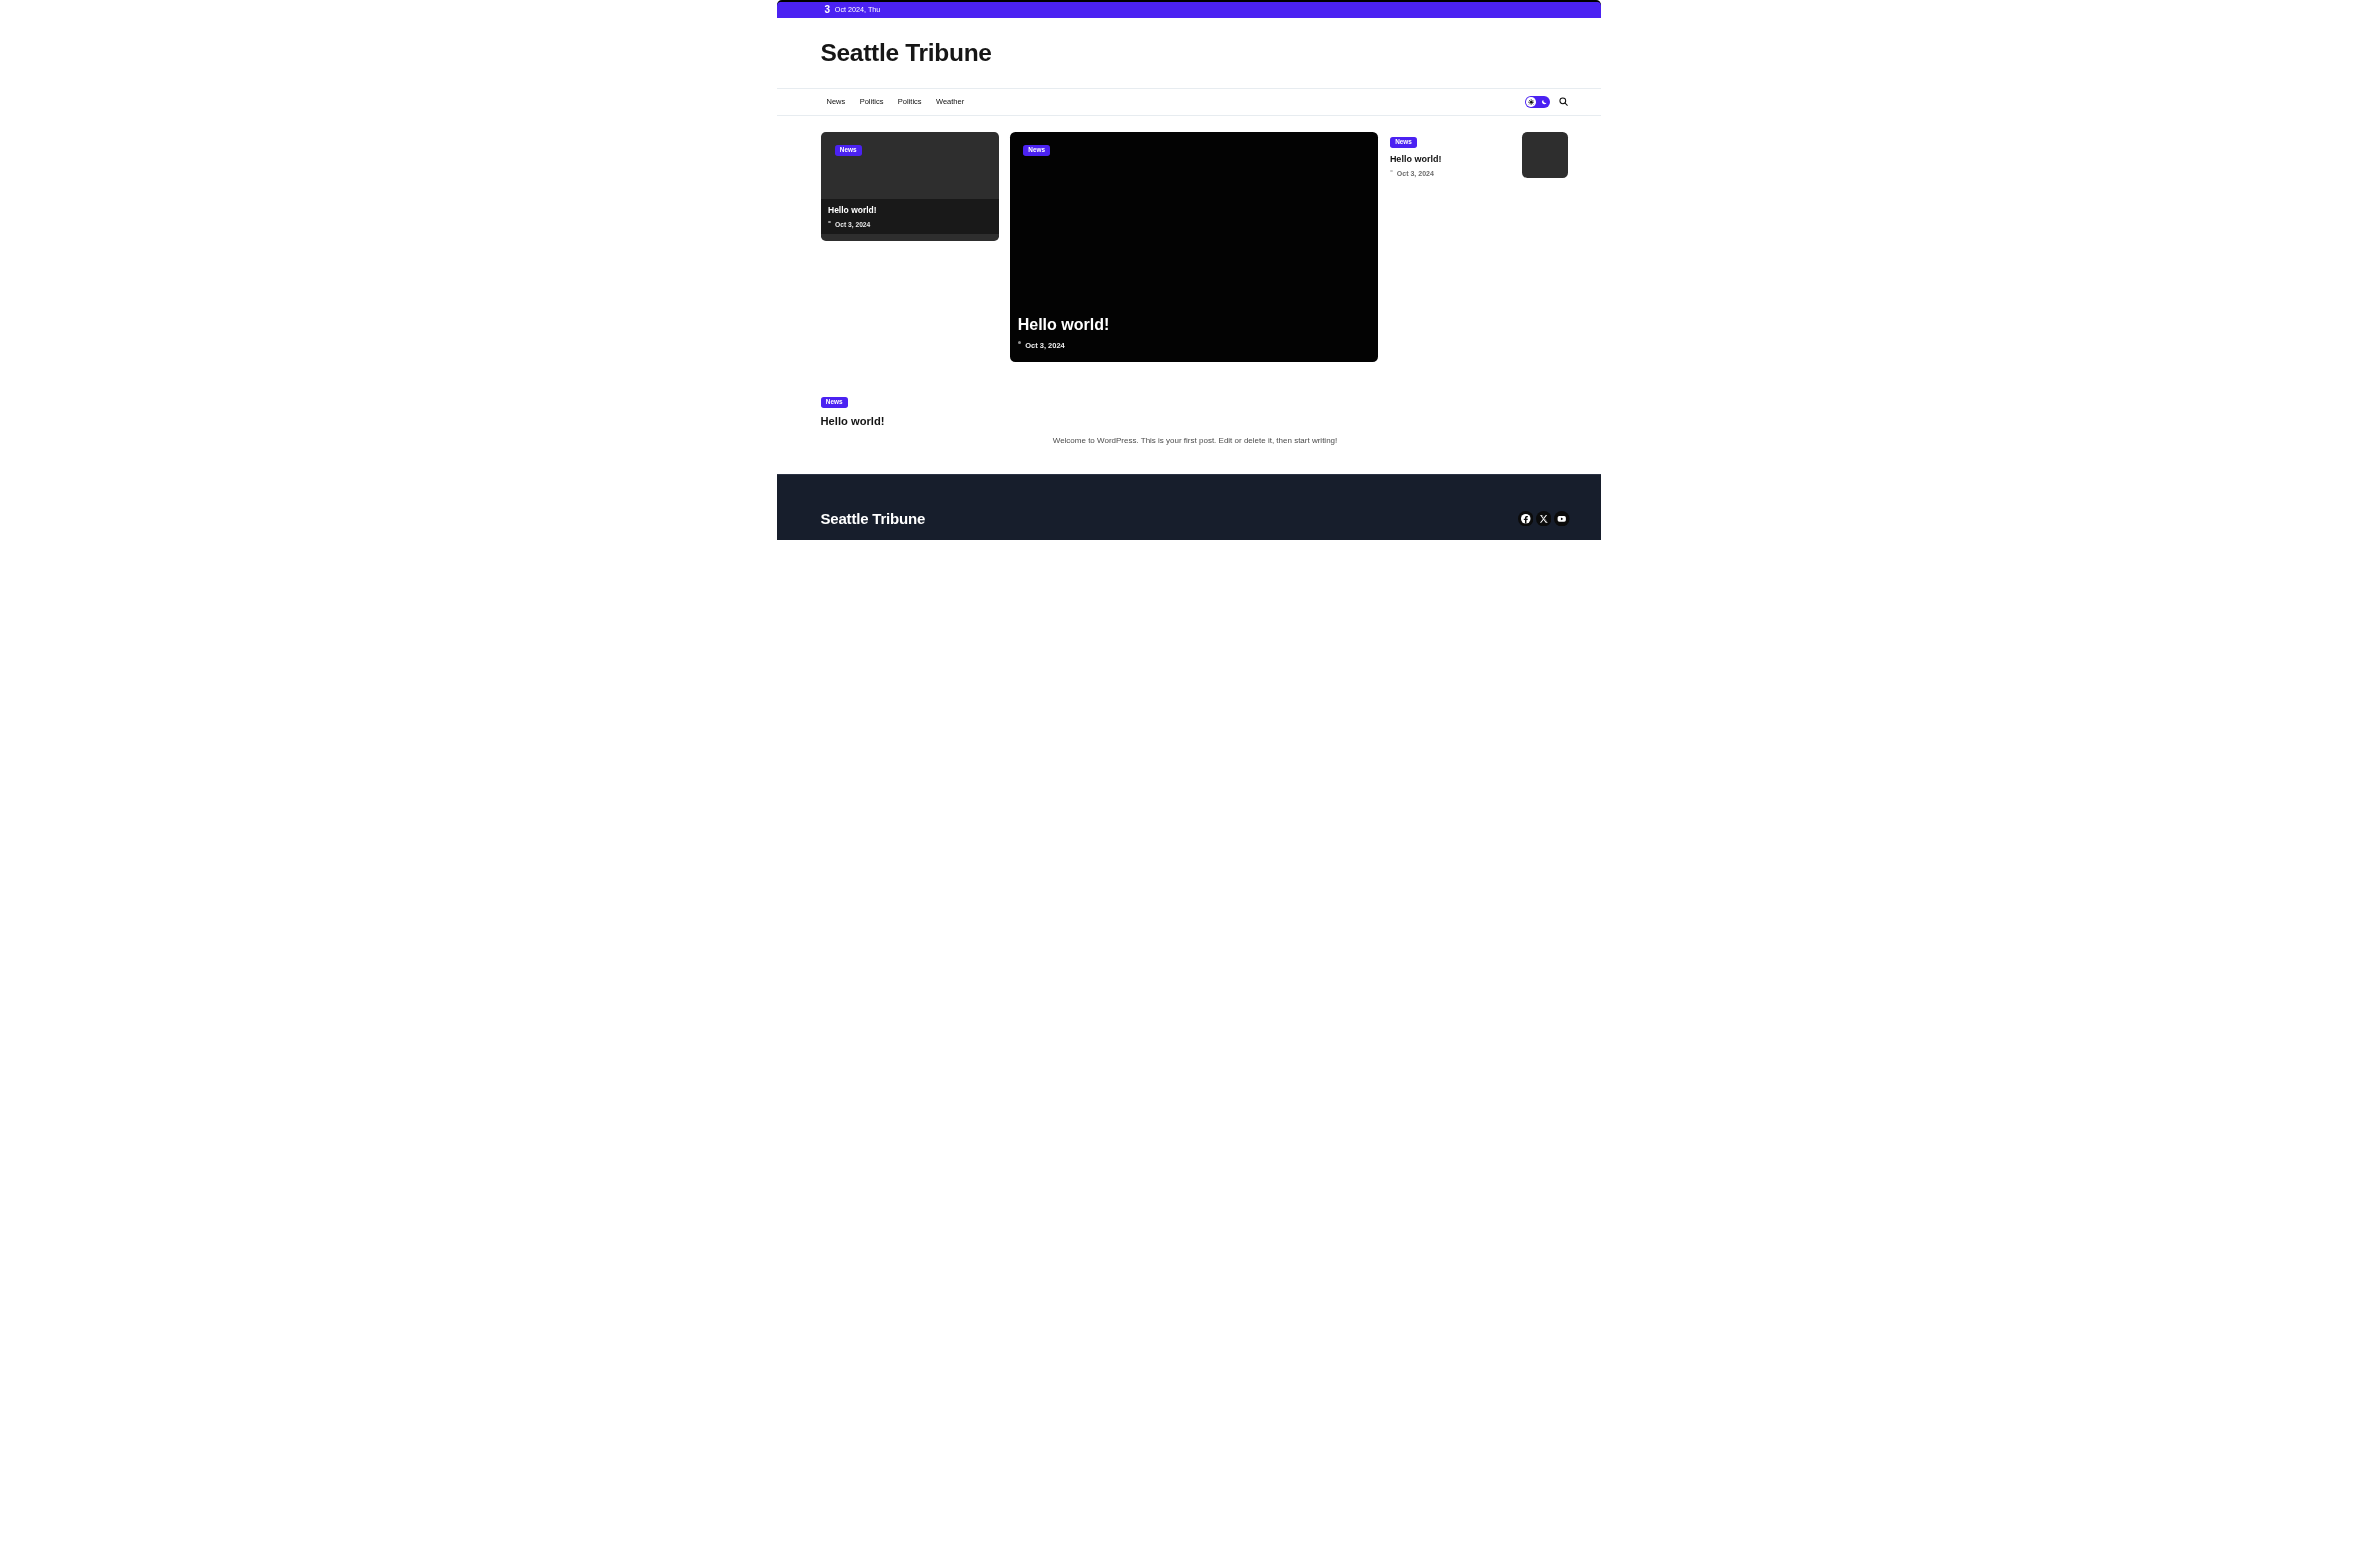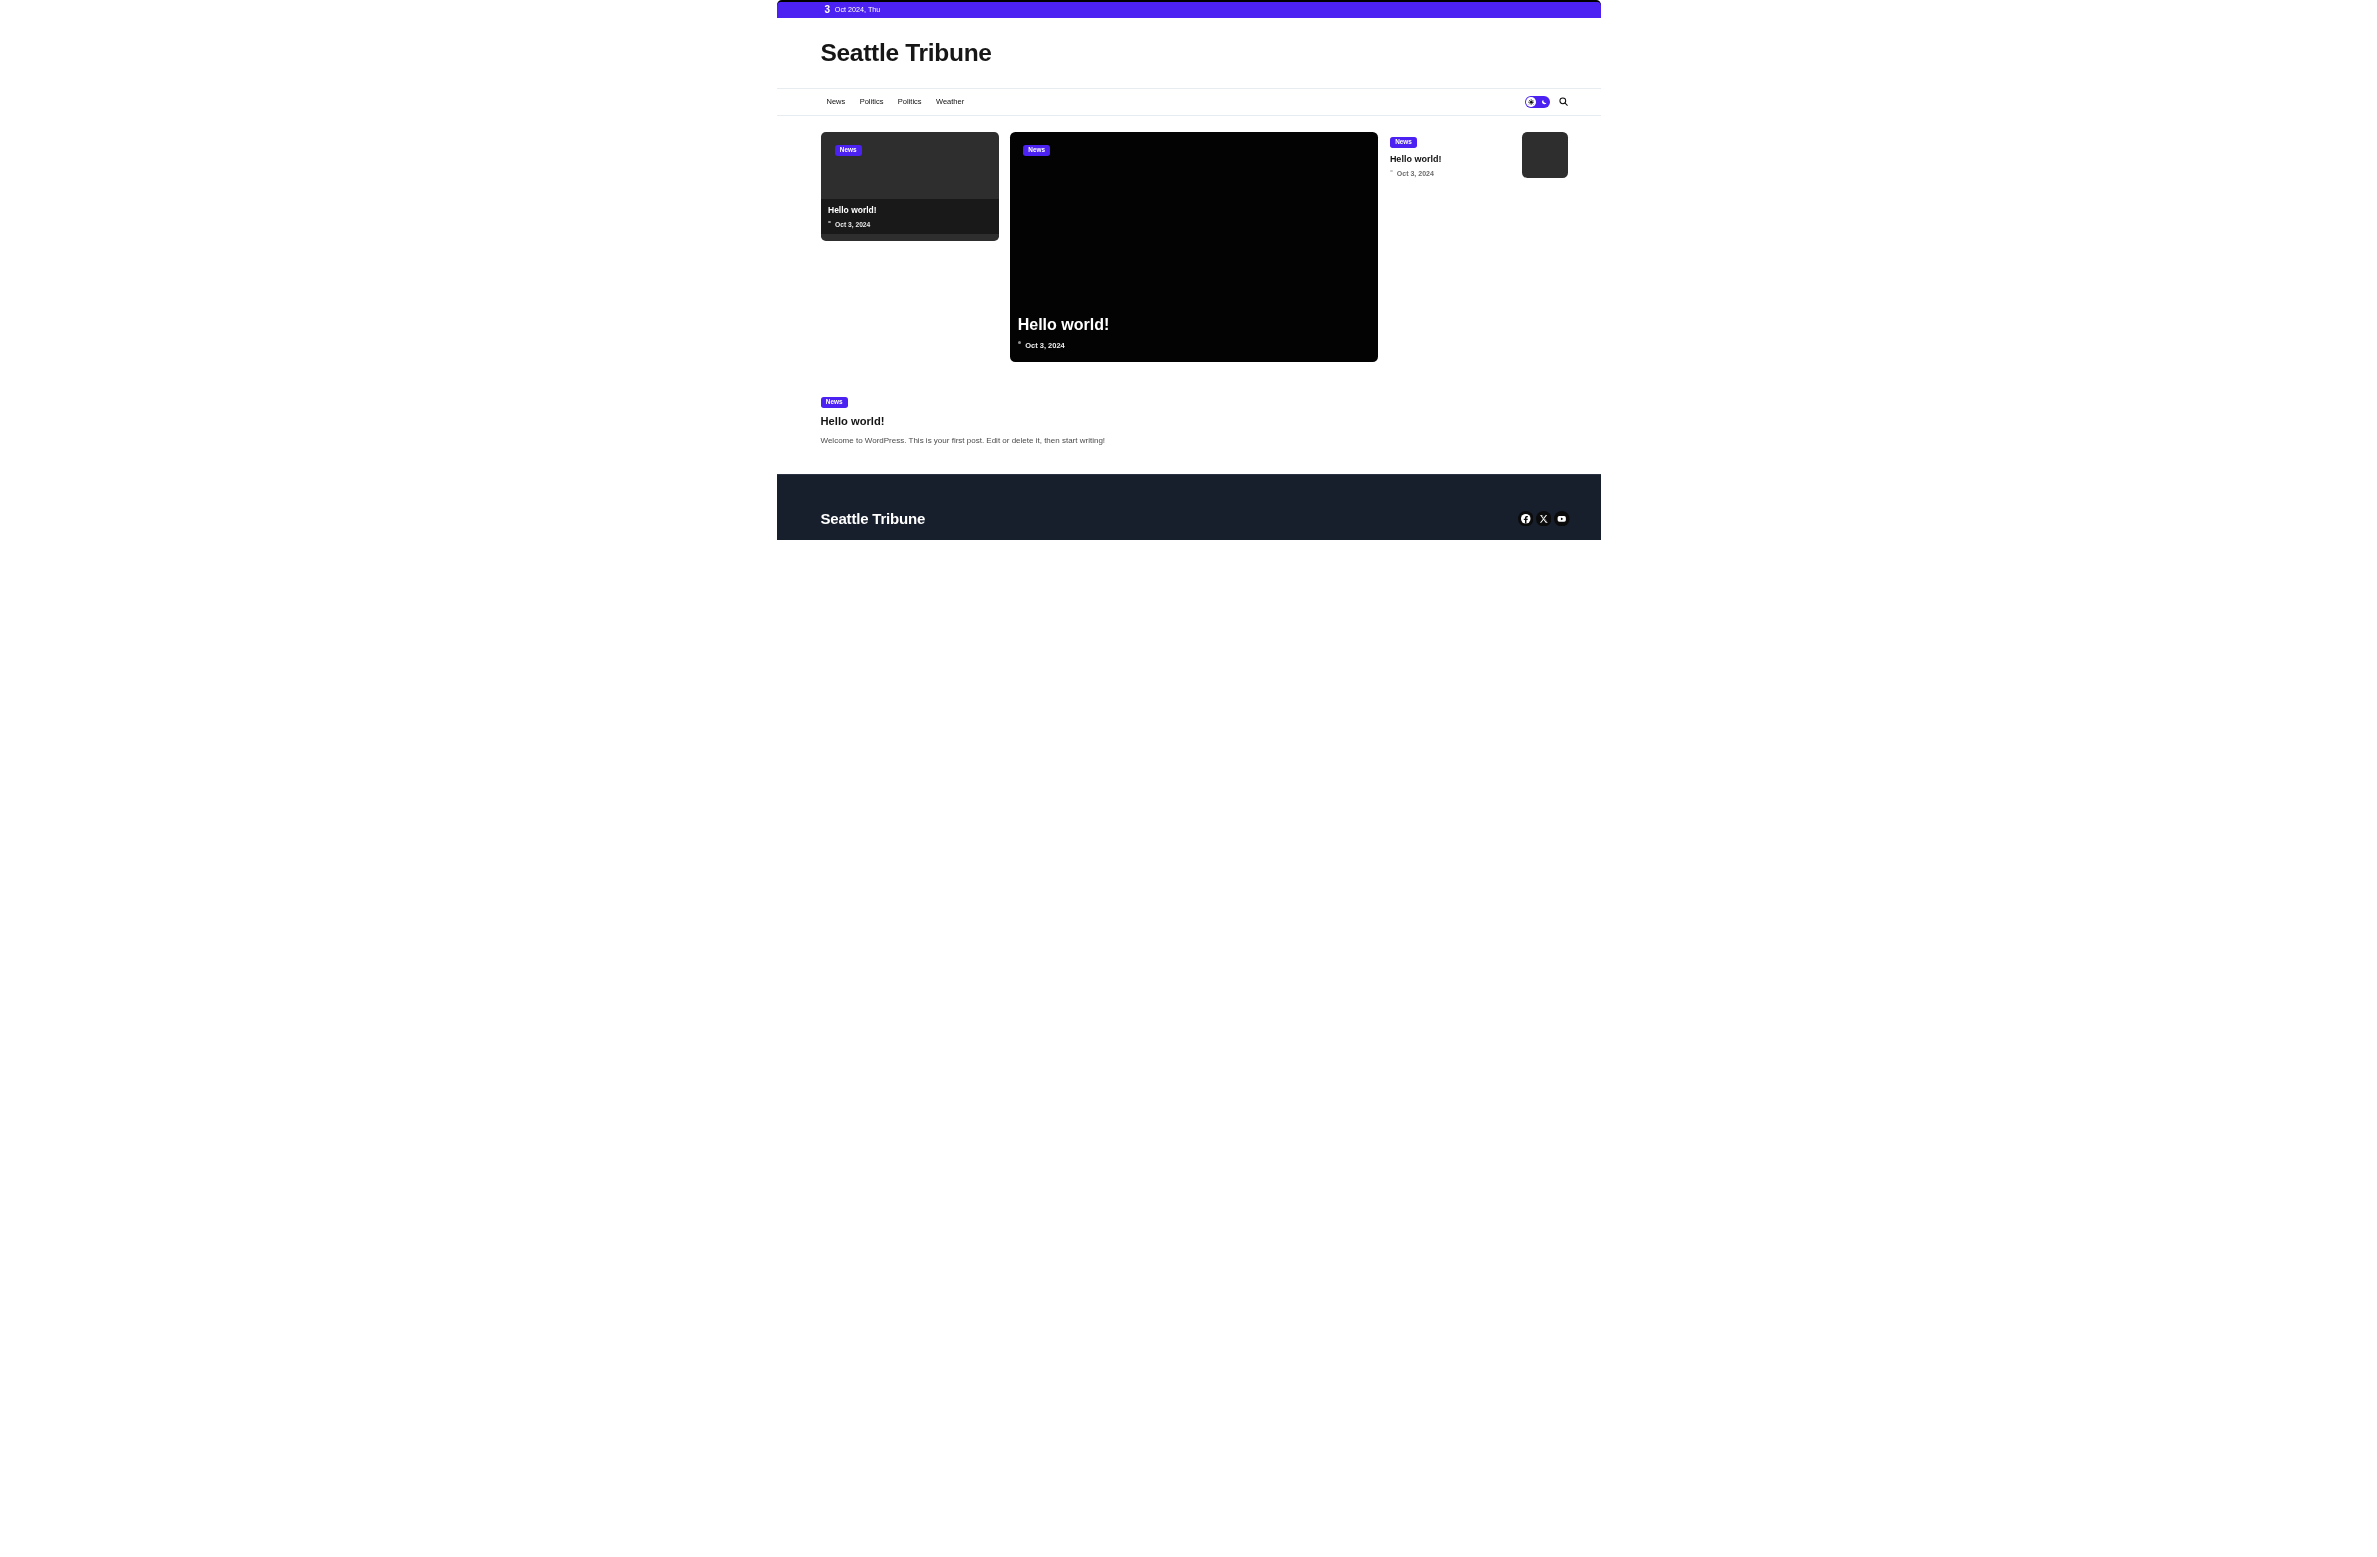--- a/index.html
+++ b/index.html
@@ -68,21 +68,21 @@
   .post-row{display:flex;align-items:flex-start;width:178px;cursor:pointer;}
   .post-row-text{padding-top:4.8px;width:118px;}
   .post-row-title{margin:5.3px 0 0;font-size:9px;font-weight:800;color:#121212;line-height:10.7px;}
   .post-row .meta{margin-top:5.3px;}
   .post-row .dot{background:#c9c9c9;}
   .post-row-date{font-size:7px;font-weight:700;color:#6d6d6d;}
   .post-row-thumb{margin-left:auto;width:46px;height:46px;border-radius:5.3px;background:var(--card-media,#2e2e2e);}
   
   .latest{margin-top:34px;}
   .latest-title{margin:7px 0 0;font-size:11.2px;font-weight:800;color:#141414;line-height:12.8px;cursor:pointer;}
-  .latest-excerpt{margin:9px 0 0;font-size:8px;color:#4b4b4b;line-height:9.6px;}
+  .latest-excerpt{margin:9px 0 0;font-size:8px;color:#4b4b4b;line-height:9.6px;text-align:center;}
   
   .footer{
     margin-top:28px;height:69px;background:var(--footer-bg,#171e2c);
     border-top:0.5px solid #2b3244;display:flex;align-items:center;
     padding:19px 31px 0 44px;box-sizing:border-box;
   }
   .footer-title{margin:0;font-size:15px;font-weight:800;color:#fff;letter-spacing:-0.2px;cursor:pointer;}
   .socials{margin-left:auto;display:flex;gap:2.7px;align-items:center;}
   .social-btn{width:15.5px;height:15.5px;border:none;background:transparent;padding:0;cursor:pointer;display:flex;align-items:center;justify-content:center;}
 </style>

